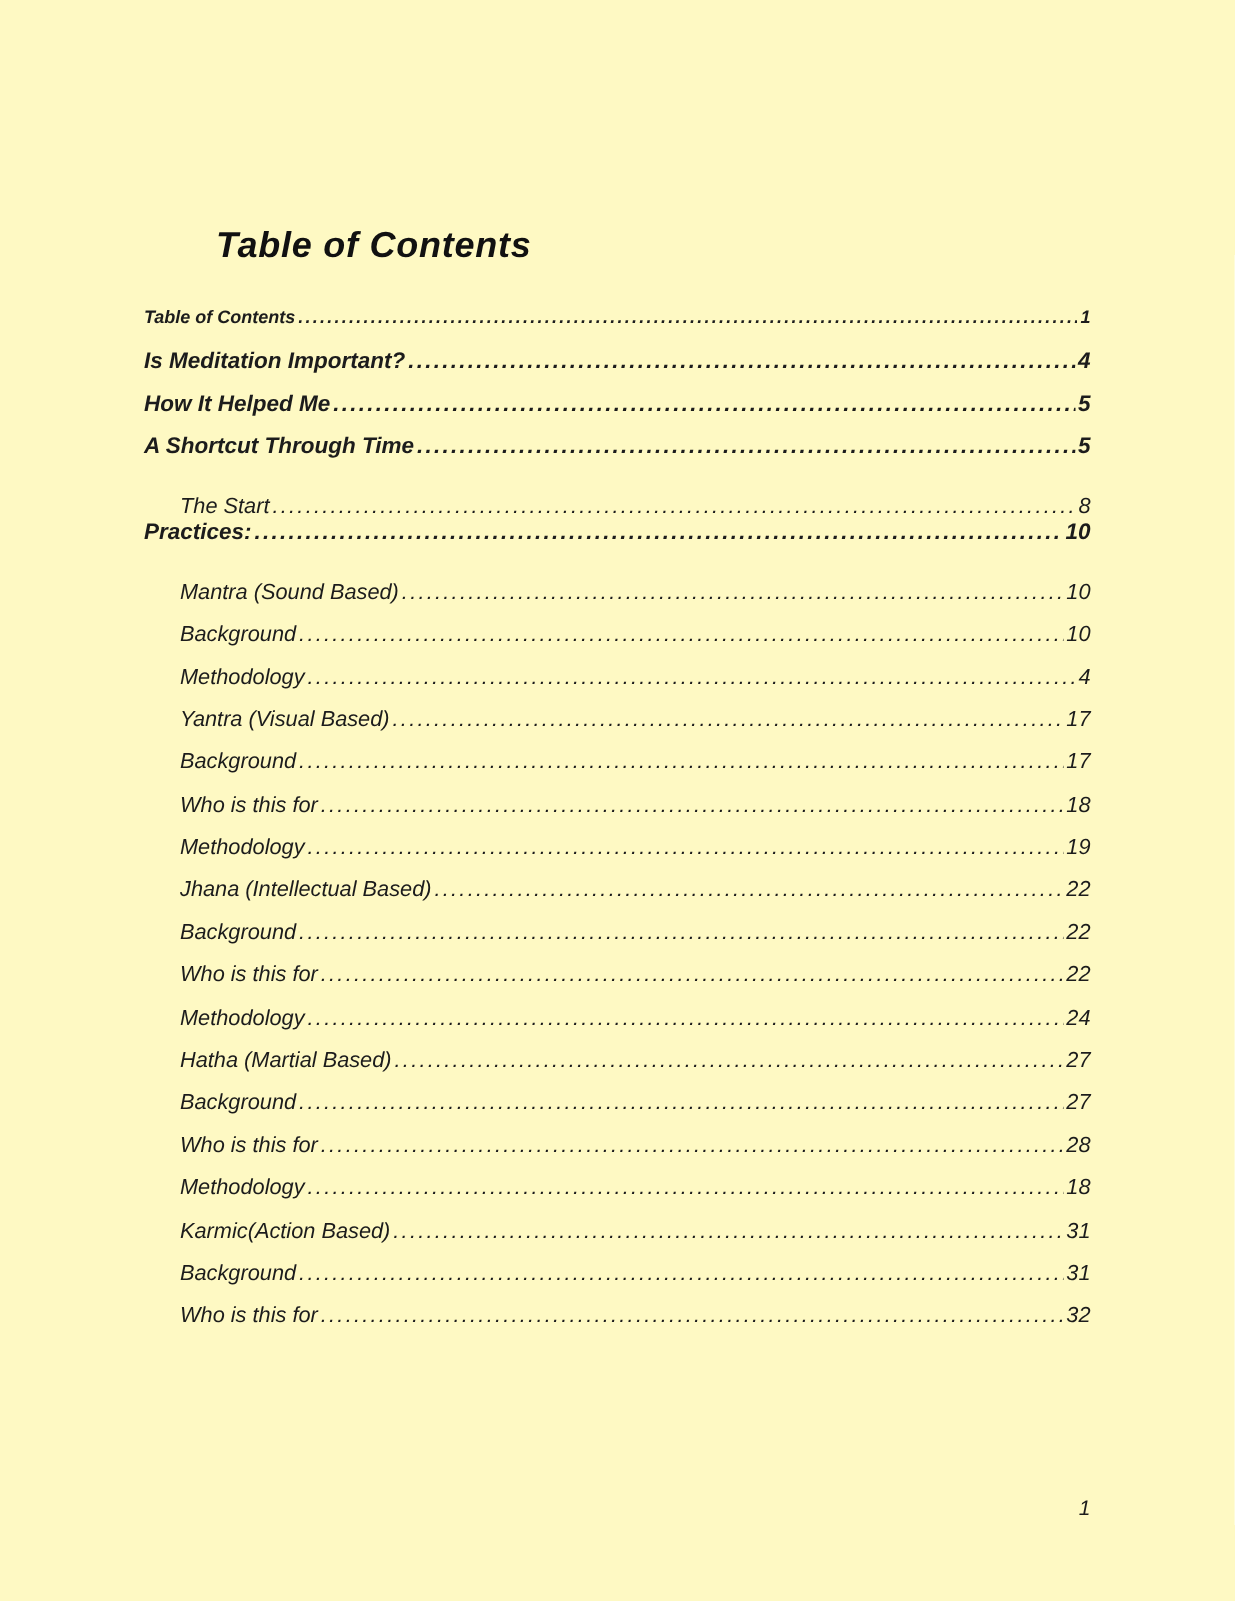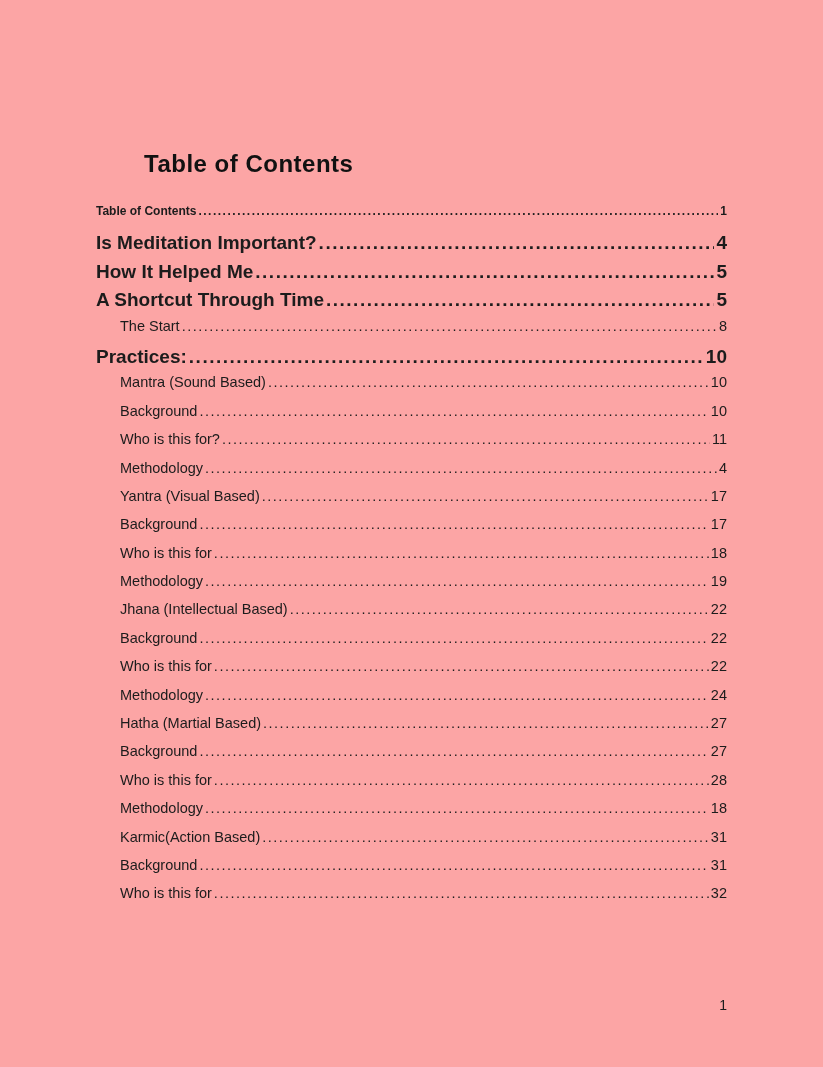--- a/index.html
+++ b/index.html
@@ -8,45 +8,46 @@
     font-family: "Liberation Sans", "DejaVu Sans", sans-serif;
     color: #1a1a1a;
     width: 823px;
     height: 1067px;
     position: relative;
     overflow: hidden;
   }
   .page {
     width: 823px;
     height: 1067px;
-    background: #fca5a5;
+    background: #fef9c3;
     padding: 150px 96px 0 96px;
     position: relative;
+    font-style: italic;
   }
   .doc-title {
     font-size: 24px;
     font-weight: 600;
     letter-spacing: 0.5px;
     color: #111111;
     margin-left: 48px;
     margin-bottom: 26px;
   }
   .toc { width: 100%; }
   .toc-row {
     display: flex;
     align-items: baseline;
     height: 28.4px;
     font-size: 14.5px;
     font-weight: 400;
     color: #1c1c1c;
     cursor: pointer;
   }
-  .toc-row.bold { font-weight: 700; font-size: 19px; }
+  .toc-row.bold { font-weight: 700; font-size: 15px; }
   .toc-row.small { font-size: 12px; }
-  .toc-row.level-1 { padding-left: 24px; }
+  .toc-row.level-1 { padding-left: 24px; align-items: flex-end; }
   .toc-label { white-space: nowrap; }
   .leader {
     flex: 1;
     overflow: hidden;
     white-space: nowrap;
     margin: 0 2px;
     min-width: 20px;
   }
   .leader::after {
     content: "...................................................................................................................................................................................................................................................................";
@@ -99,25 +100,20 @@
       </div>
       <div class="toc-row level-1">
         <span class="toc-label">Mantra (Sound Based)</span>
         <span class="leader"></span>
         <span class="toc-page">10</span>
       </div>
       <div class="toc-row level-1">
         <span class="toc-label">Background</span>
         <span class="leader"></span>
         <span class="toc-page">10</span>
-      </div>
-      <div class="toc-row level-1">
-        <span class="toc-label">Who is this for?</span>
-        <span class="leader"></span>
-        <span class="toc-page">11</span>
       </div>
       <div class="toc-row level-1">
         <span class="toc-label">Methodology</span>
         <span class="leader"></span>
         <span class="toc-page">4</span>
       </div>
       <div class="toc-row level-1">
         <span class="toc-label">Yantra (Visual Based)</span>
         <span class="leader"></span>
         <span class="toc-page">17</span>

